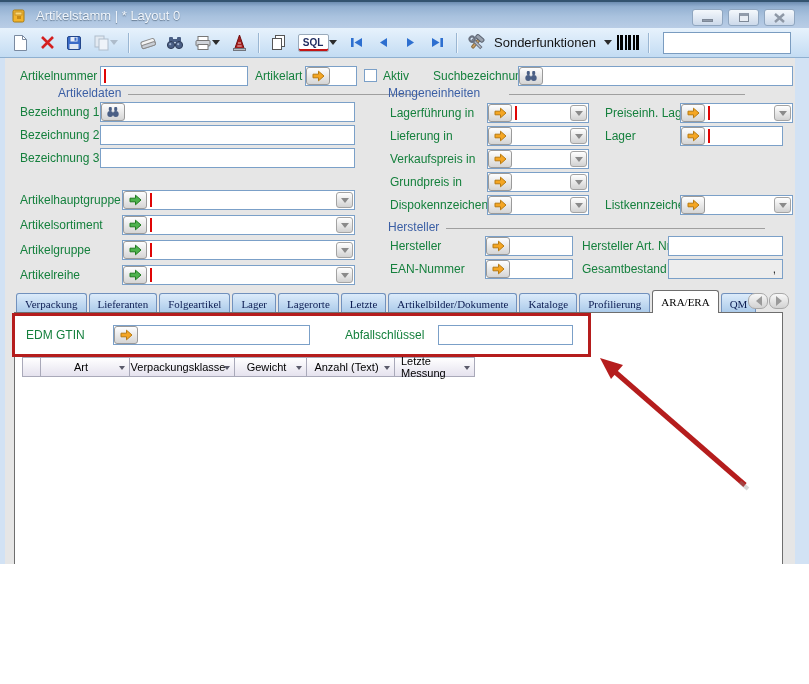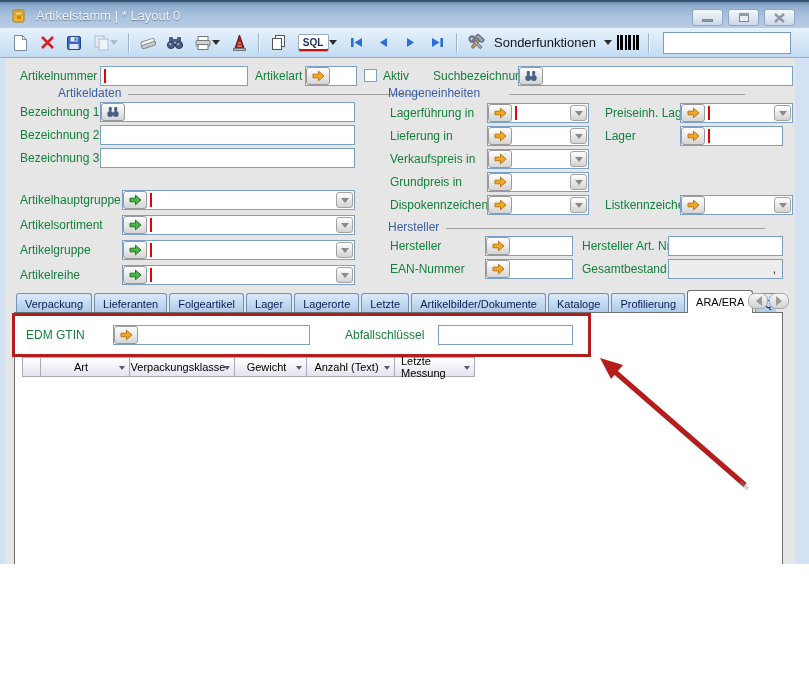--- a/index.html
+++ b/index.html
@@ -45,21 +45,21 @@
   .inbtn { width:24px; height:18px; margin-left:0; flex:0 0 auto; border:1px solid #9a9a9a; border-radius:3px;
     background:linear-gradient(#fefefe,#d5d5d5); display:flex; align-items:center; justify-content:center; }
   .caret-red { width:2px; height:14px; background:#e00505; margin-left:3px; flex:0 0 auto; }
   .dd { width:17px; height:16px; margin-left:auto; margin-right:1px; flex:0 0 auto; border:1px solid #a3a3a3; border-radius:3px;
     background:linear-gradient(#ffffff,#d2d2d2); display:flex; align-items:center; justify-content:center; }
   .dd::after { content:""; width:0; height:0; border:4px solid transparent; border-top:5px solid #8a8a8a; margin-top:5px; }
   .cb { position:absolute; width:13px; height:13px; background:#fff; border:1px solid #7ba0c8; }
   .val { padding-right:6px; font-size:12px; color:#333; }
 
   
-  .tabstrip { position:absolute; left:16px; top:290px; height:23px; width:760px; display:flex; align-items:flex-end; overflow:hidden; }
+  .tabstrip { position:absolute; left:16px; top:290px; height:23px; width:760px; display:flex; align-items:flex-end; overflow:hidden;font-family:Liberation Serif, serif; }
   .tab { flex:0 0 auto; height:20px; padding:0 8px; margin-right:2px; font-size:11px; color:#0c1c52;
     background:linear-gradient(#dcebfa,#a9c9e9); border:1px solid #7191bd; border-bottom:none;
     border-radius:3px 3px 0 0; display:flex; align-items:center; }
   .tab.active { height:23px; background:#fff; color:#000; position:relative; z-index:6; border-color:#6e6e6e; }
   .tabscroll { position:absolute; top:293px; width:20px; height:16px; border:1px solid #a8a8a8; border-radius:7px;
     background:linear-gradient(#f8f8f8,#d2d2d2); display:flex; align-items:center; justify-content:center; z-index:7; }
   .tabscroll .tri-l { width:0;height:0;border:5px solid transparent;border-right:6px solid #9a9a9a;margin-right:4px;}
   .tabscroll .tri-r { width:0;height:0;border:5px solid transparent;border-left:6px solid #9a9a9a;margin-left:4px;}
 
   

